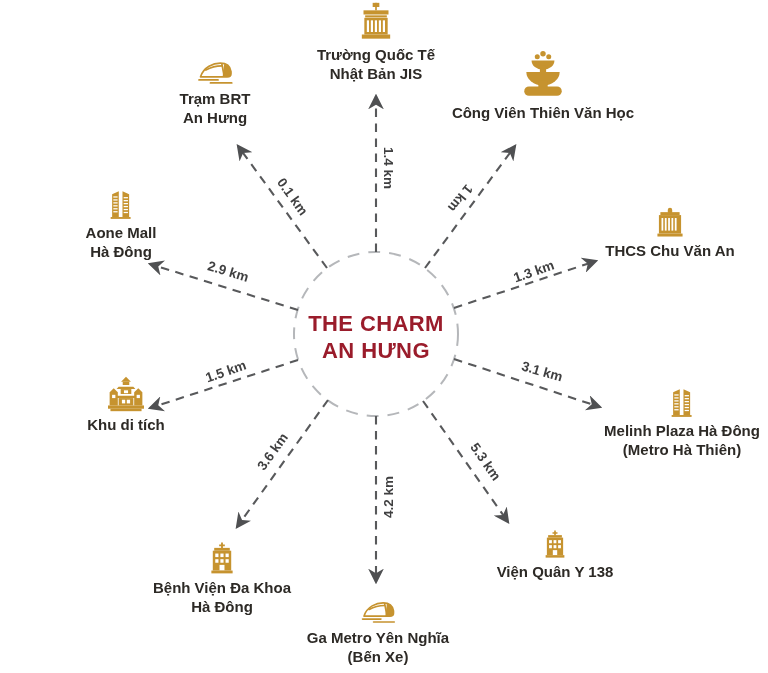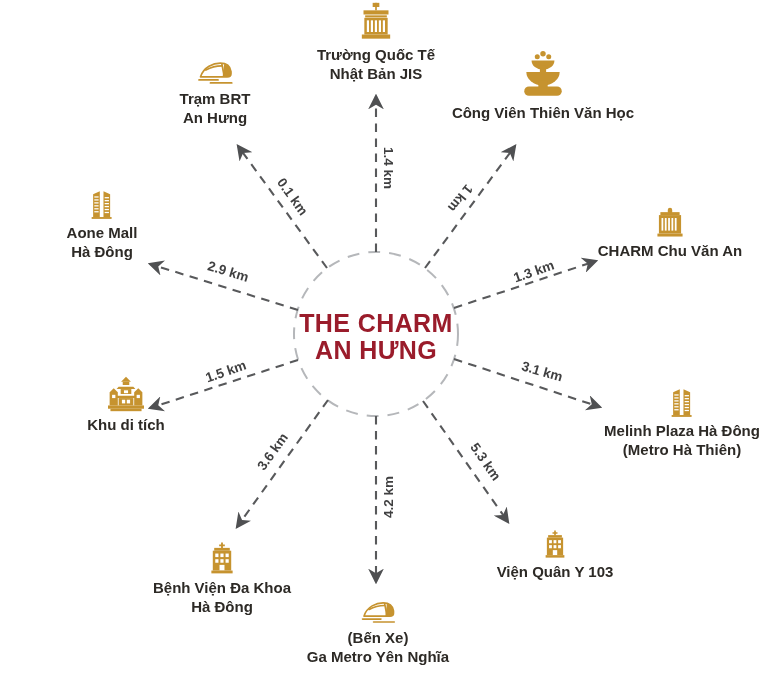--- a/index.html
+++ b/index.html
@@ -5,21 +5,21 @@
   html,body{margin:0;padding:0;background:#ffffff;}
   #stage{position:relative;width:768px;height:673px;background:#ffffff;overflow:hidden;
          font-family:"Liberation Sans", sans-serif;}
   .lines{position:absolute;left:0;top:0;}
   .node{position:absolute;text-align:center;color:#2D2A26;
         font-weight:600;font-size:15px;line-height:19px;}
   .node .ic{display:block;margin:0 auto 3px;color:#C6932F;}
   .dist{position:absolute;width:64px;height:18px;line-height:18px;text-align:center;
         font-weight:600;font-size:13.5px;color:#404041;transform-origin:50% 50%;}
   .center-label{position:absolute;left:266px;top:310px;width:220px;text-align:center;
-        font-weight:bold;font-size:25px;line-height:27px;letter-spacing:.4px;color:#9A1C2B;}
+        font-weight:bold;font-size:22px;line-height:27px;letter-spacing:.4px;color:#9A1C2B;}
 </style>
 </head>
 <body>
 
 <div id="stage">
 
   <svg width="0" height="0" style="position:absolute" aria-hidden="true">
     <defs>
       <g id="ic-institution" fill="#C6932F">
         <rect x="20" y="1" width="8" height="5"></rect>
@@ -165,33 +165,33 @@
     <div>An Hưng</div>
   </div>
 
   <div class="node" style="left:448px;top:50px;width:190px">
     <svg class="ic" width="50" height="50" viewBox="0 0 48 48">
         <use href="#ic-fountain"></use>
       </svg>
     <div>Công Viên Thiên Văn Học</div>
   </div>
 
-  <div class="node" style="left:22px;top:186px;width:160px">
+  <div class="node" style="left:41px;top:186px;width:160px">
     <svg class="ic" width="36" height="34" viewBox="0 0 48 46">
         <use href="#ic-towers"></use>
       </svg>
     <div>Aone Mall</div>
     <div>Hà Đông</div>
   </div>
 
   <div class="node" style="left:585px;top:204px;width:170px">
     <svg class="ic" width="36" height="34" viewBox="0 0 48 46">
         <use href="#ic-dome"></use>
       </svg>
-    <div>CHARM Chu Văn An</div>
+    <div>THCS Chu Văn An</div>
   </div>
 
   <div class="node" style="left:8px;top:376px;width:236px">
     <svg class="ic" width="44" height="36" viewBox="0 0 48 44">
         <use href="#ic-temple"></use>
       </svg>
     <div>Khu di tích</div>
   </div>
 
   <div class="node" style="left:597px;top:384px;width:170px">
@@ -207,29 +207,29 @@
         <use href="#ic-hospital"></use>
       </svg>
     <div>Bệnh Viện Đa Khoa</div>
     <div>Hà Đông</div>
   </div>
 
   <div class="node" style="left:278px;top:594px;width:200px">
     <svg class="ic" width="50" height="31" viewBox="0 0 48 42">
         <use href="#ic-train"></use>
       </svg>
+    <div>Ga Metro Yên Nghĩa</div>
     <div>(Bến Xe)</div>
-    <div>Ga Metro Yên Nghĩa</div>
   </div>
 
   <div class="node" style="left:465px;top:530px;width:180px">
     <svg class="ic" width="30" height="29" viewBox="0 0 48 46">
         <use href="#ic-hospital"></use>
       </svg>
-    <div>Viện Quân Y 103</div>
+    <div>Viện Quân Y 138</div>
   </div>
 
   <div class="dist" style="left:356px;top:159px;transform:rotate(90deg)">1.4 km</div>
   <div class="dist" style="left:260px;top:188px;transform:rotate(54deg)">0.1 km</div>
   <div class="dist" style="left:428px;top:189px;transform:rotate(129deg)">1 km</div>
   <div class="dist" style="left:196px;top:263px;transform:rotate(17deg)">2.9 km</div>
   <div class="dist" style="left:502px;top:263px;transform:rotate(-19deg)">1.3 km</div>
   <div class="dist" style="left:194px;top:363px;transform:rotate(-19deg)">1.5 km</div>
   <div class="dist" style="left:510px;top:363px;transform:rotate(16deg)">3.1 km</div>
   <div class="dist" style="left:241px;top:443px;transform:rotate(-54deg)">3.6 km</div>

